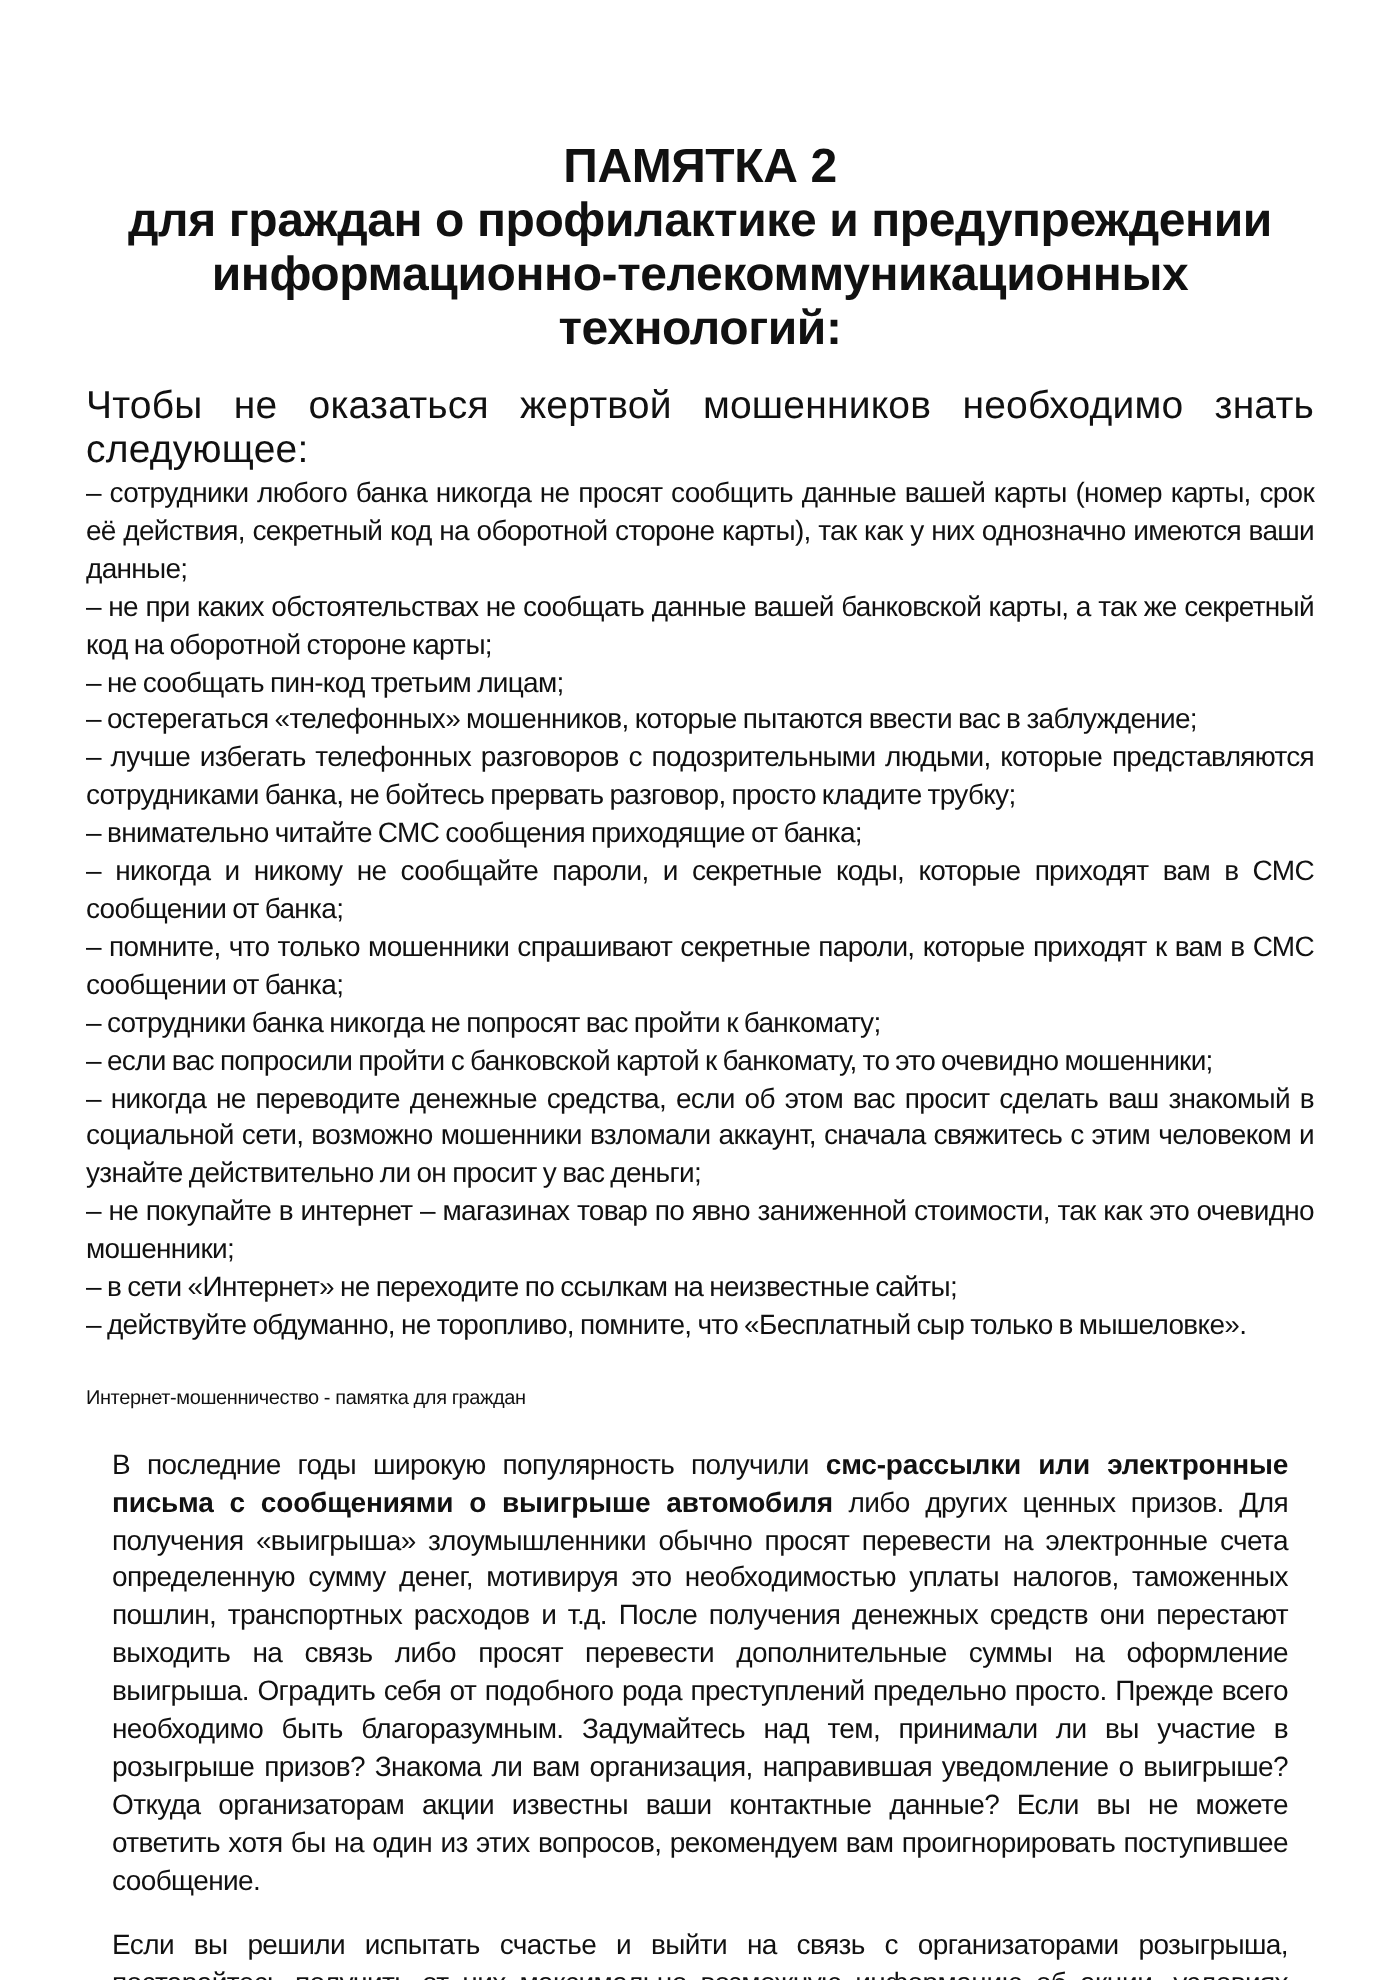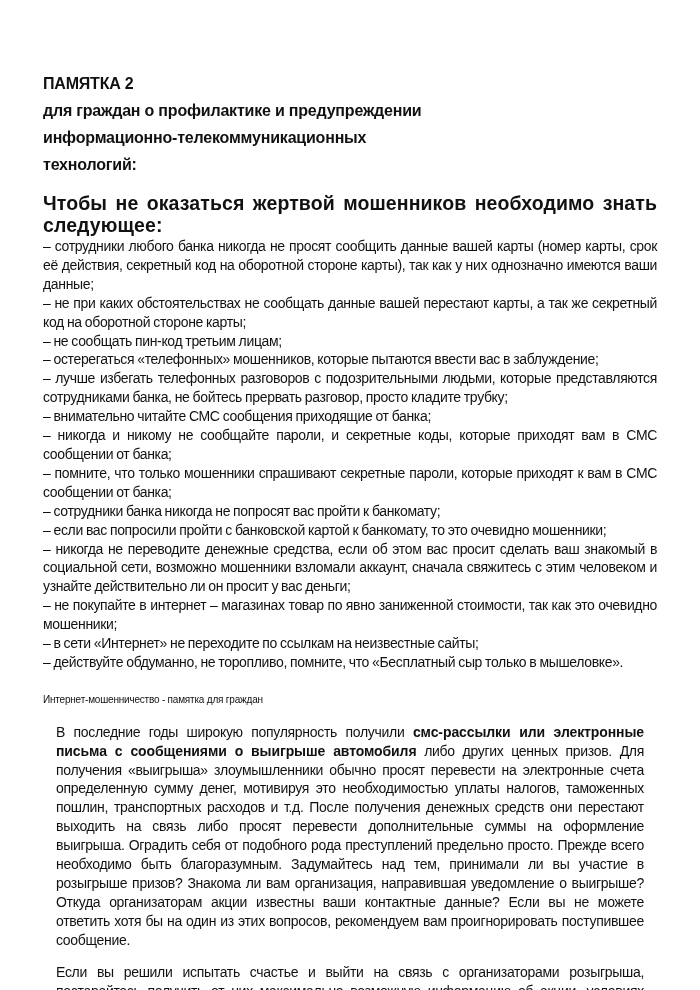--- a/index.html
+++ b/index.html
@@ -1,20 +1,20 @@
 <!DOCTYPE html>
 <html><head>
   <meta charset="utf-8">
   <style>
     html, body { margin: 0; padding: 0; background: #ffffff; }
     body { width: 700px; height: 990px; overflow: hidden; position: relative; color: #111; }
     .page { position: absolute; left: 43px; top: 70px; width: 614px; font-family: "Liberation Sans", sans-serif; }
-    .title-block { font-weight: bold; font-size: 16px; line-height: 27px; letter-spacing: -0.2px; }
+    .title-block { text-align: center; font-weight: bold; font-size: 24px; line-height: 27px; letter-spacing: -0.2px; }
     .title-block div { white-space: nowrap; }
-    .subtitle { margin-top: 14px; font-weight: bold; font-size: 19.5px; line-height: 22px; text-align: justify; text-align-last: left; letter-spacing: 0.1px; }
+    .subtitle { margin-top: 14px; font-weight: normal; font-size: 19.5px; line-height: 22px; text-align: justify; text-align-last: left; letter-spacing: 0.1px; }
     .list { margin-top: 1px; font-size: 14px; line-height: 18.9px; text-align: justify; letter-spacing: -0.35px; word-spacing: -0.5px; }
     .list p { margin: 0; }
     .gap { height: 19px; }
     .section-title { font-size: 10px; line-height: 18.9px; letter-spacing: -0.2px; }
     .para { margin: 13px; font-size: 14px; line-height: 18.9px; text-align: justify; letter-spacing: -0.3px; word-spacing: -0.3px; }
     .para b { font-weight: bold; letter-spacing: -0.1px; }
   </style>
 </head>
 <body>
 
@@ -23,21 +23,21 @@
     <div>ПАМЯТКА 2</div>
     <div>для граждан о профилактике и предупреждении</div>
     <div>информационно-телекоммуникационных</div>
     <div>технологий:</div>
   </div>
 
   <div class="subtitle">Чтобы не оказаться жертвой мошенников необходимо знать следующее:</div>
 
   <div class="list">
     <p>– сотрудники любого банка никогда не просят сообщить данные вашей карты (номер карты, срок её действия, секретный код на оборотной стороне карты), так как у них однозначно имеются ваши данные;</p>
-    <p>– не при каких обстоятельствах не сообщать данные вашей перестают карты, а так же секретный код на оборотной стороне карты;</p>
+    <p>– не при каких обстоятельствах не сообщать данные вашей банковской карты, а так же секретный код на оборотной стороне карты;</p>
     <p>– не сообщать пин-код третьим лицам;</p>
     <p>– остерегаться «телефонных» мошенников, которые пытаются ввести вас в заблуждение;</p>
     <p>– лучше избегать телефонных разговоров с подозрительными людьми, которые представляются сотрудниками банка, не бойтесь прервать разговор, просто кладите трубку;</p>
     <p>– внимательно читайте СМС сообщения приходящие от банка;</p>
     <p>– никогда и никому не сообщайте пароли, и секретные коды, которые приходят вам в СМС сообщении от банка;</p>
     <p>– помните, что только мошенники спрашивают секретные пароли, которые приходят к вам в СМС сообщении от банка;</p>
     <p>– сотрудники банка никогда не попросят вас пройти к банкомату;</p>
     <p>– если вас попросили пройти с банковской картой к банкомату, то это очевидно мошенники;</p>
     <p>– никогда не переводите денежные средства, если об этом вас просит сделать ваш знакомый в социальной сети, возможно мошенники взломали аккаунт, сначала свяжитесь с этим человеком и узнайте действительно ли он просит у вас деньги;</p>
     <p>– не покупайте в интернет – магазинах товар по явно заниженной стоимости, так как это очевидно мошенники;</p>

